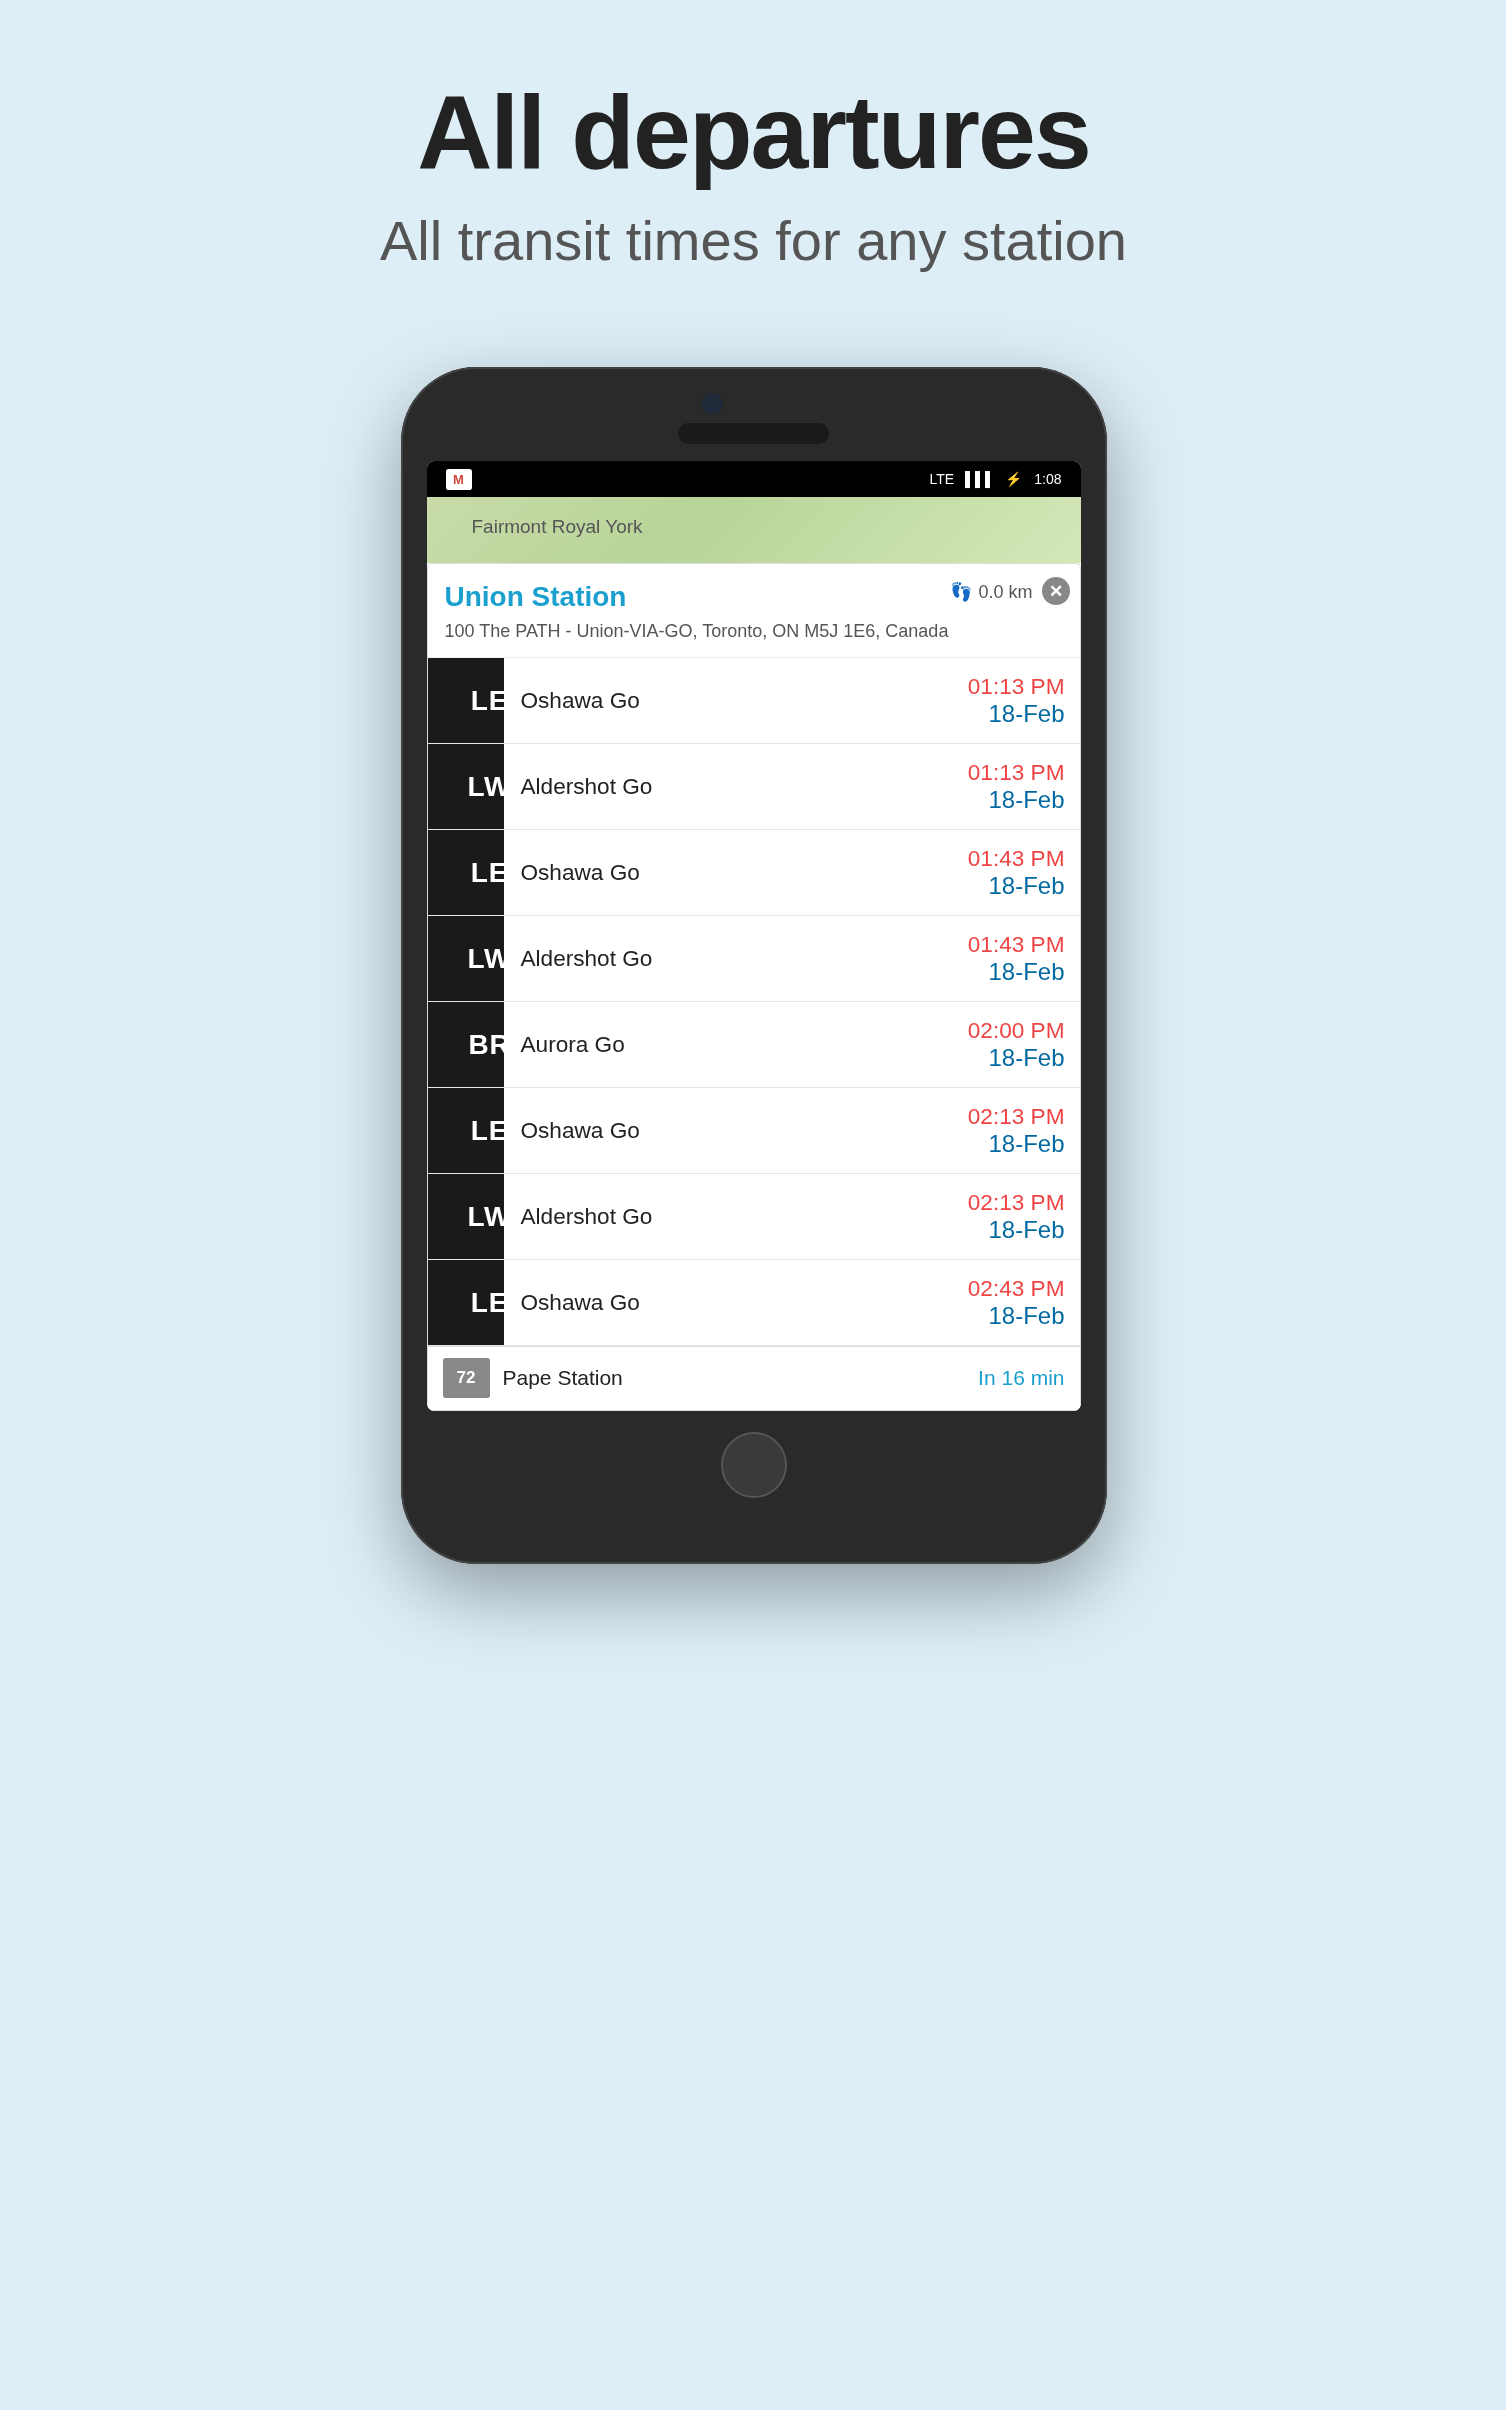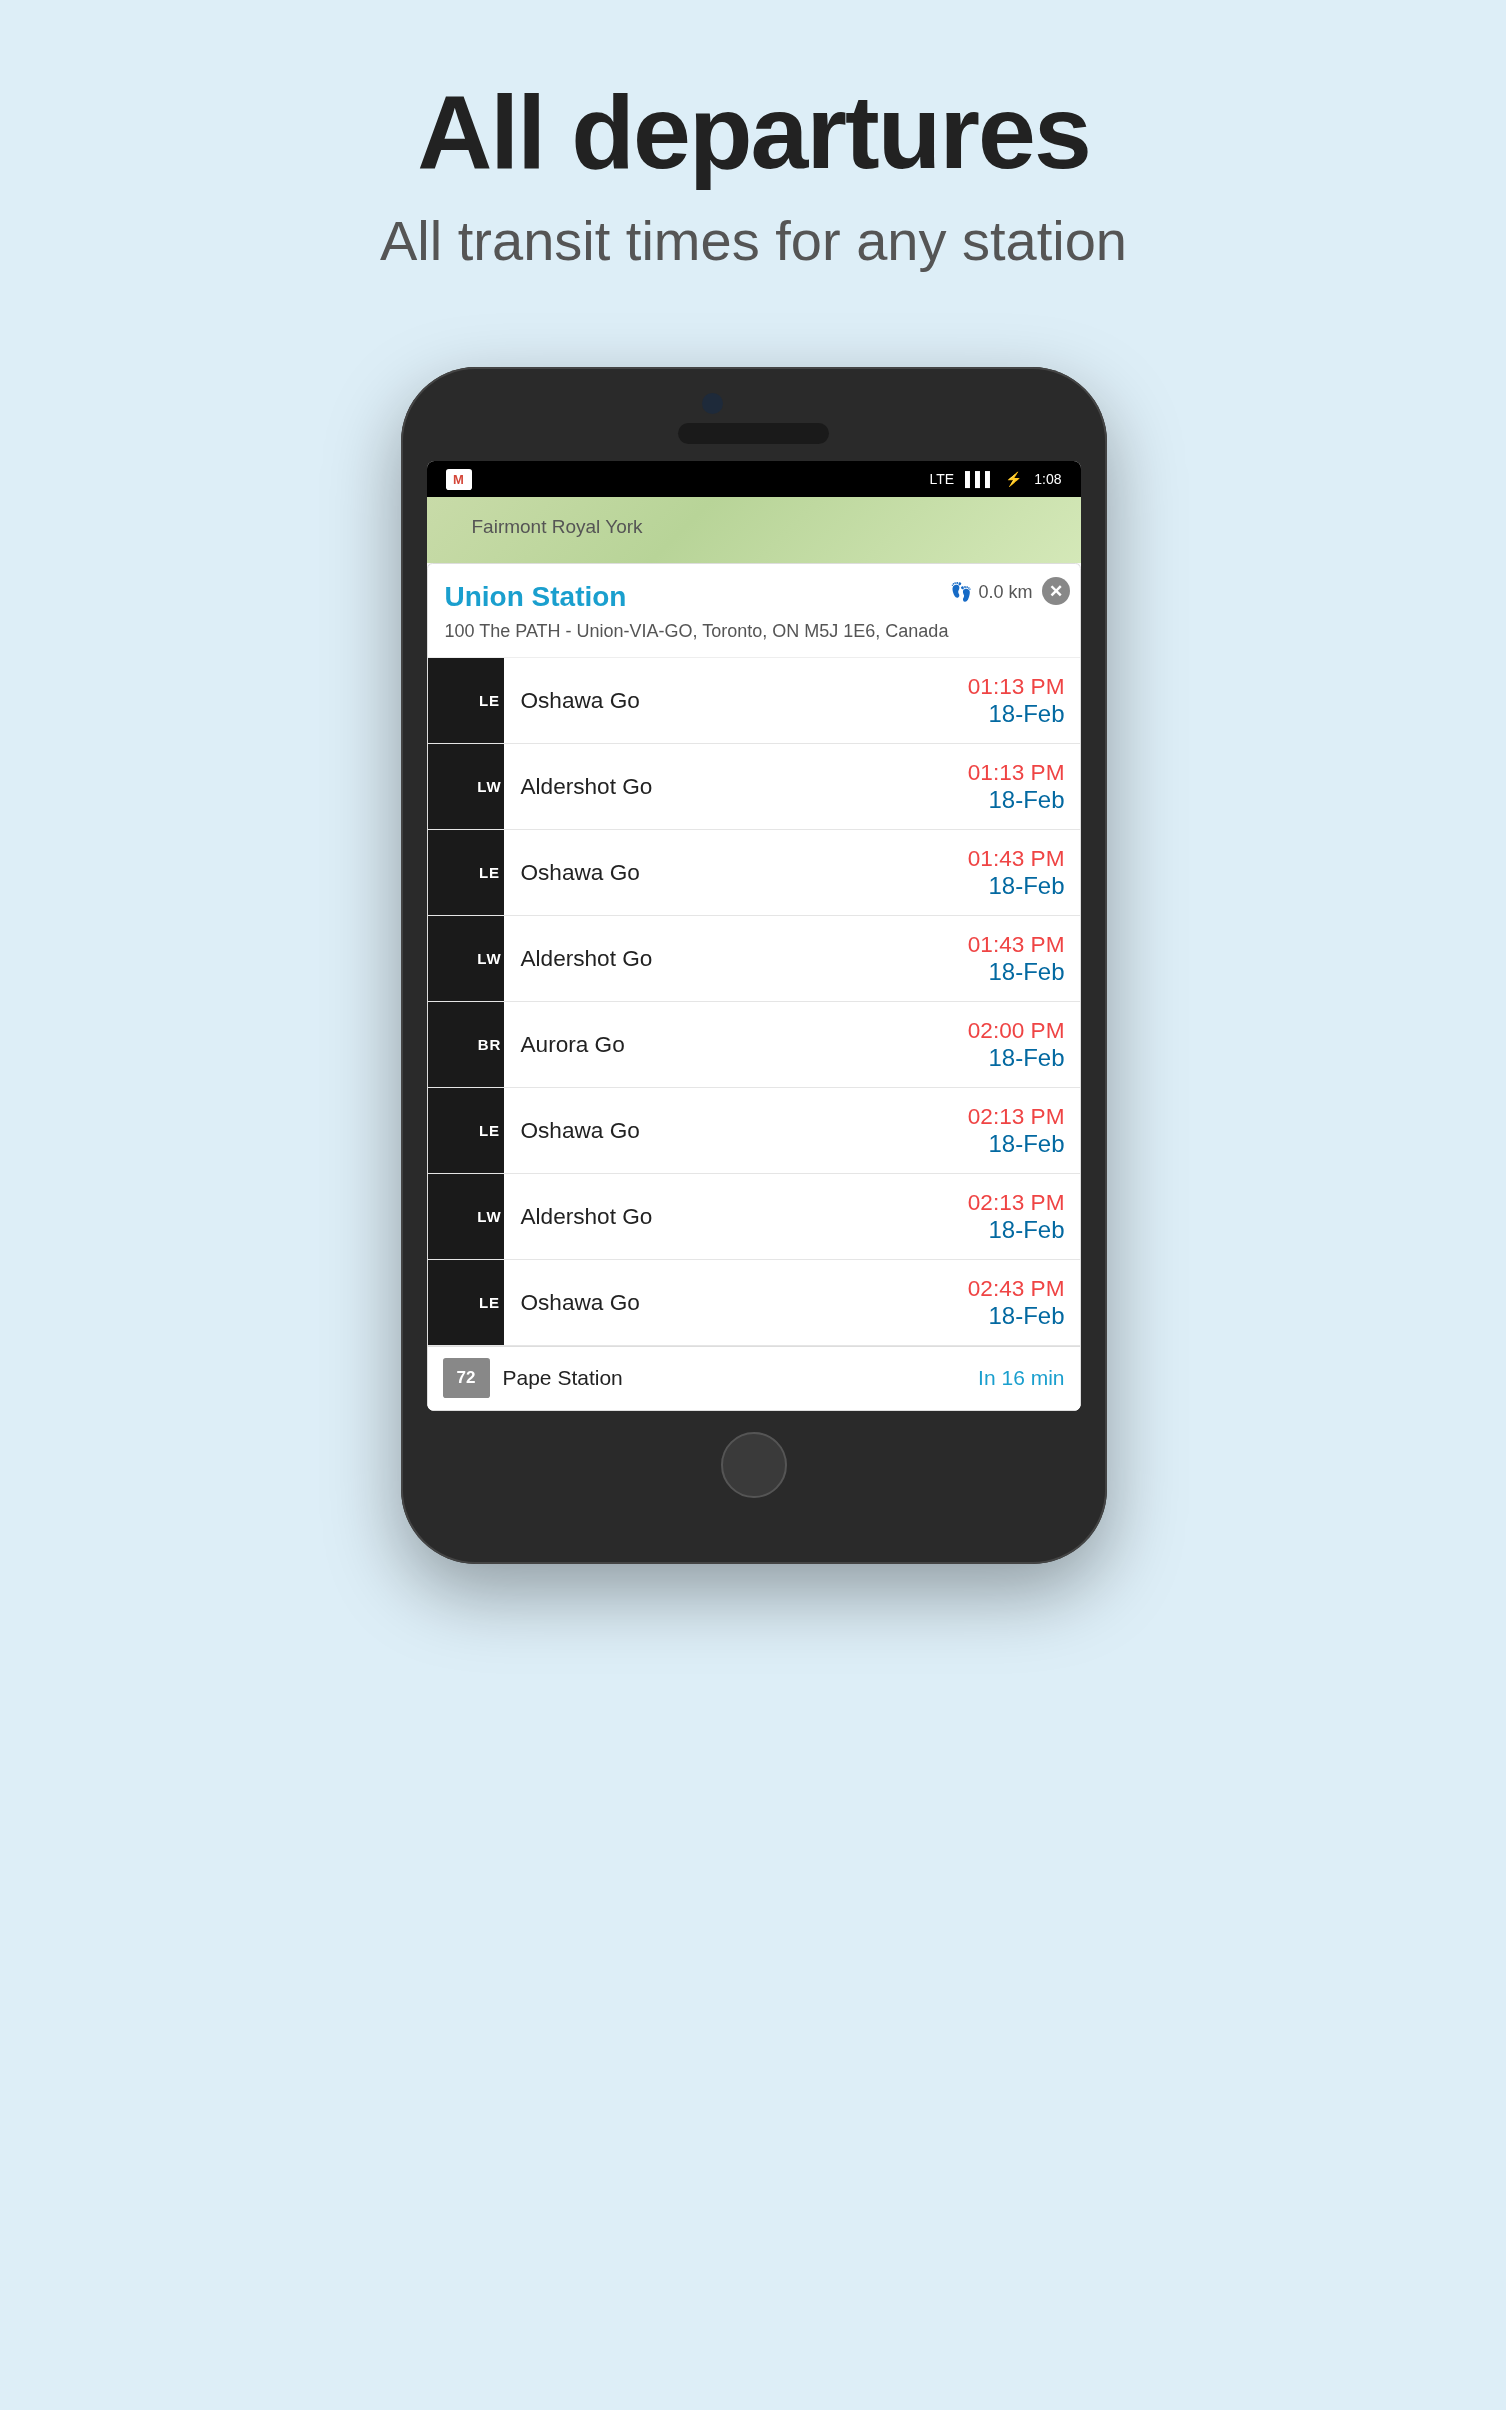--- a/index.html
+++ b/index.html
@@ -194,21 +194,21 @@
     }
 
     .route-badge {
       width: 76px;
       min-height: 85px;
       background: #1a1a1a;
       color: #fff;
       display: flex;
       align-items: center;
       justify-content: center;
-      font-size: 15px;
+      font-size: 28px;
       font-weight: 700;
       letter-spacing: 0.9px;
       flex-shrink: 0;
       padding-left: 48px;
     }
 
     .route-name {
       flex: 1;
       padding: 0 17px;
       font-size: 22.6px;

